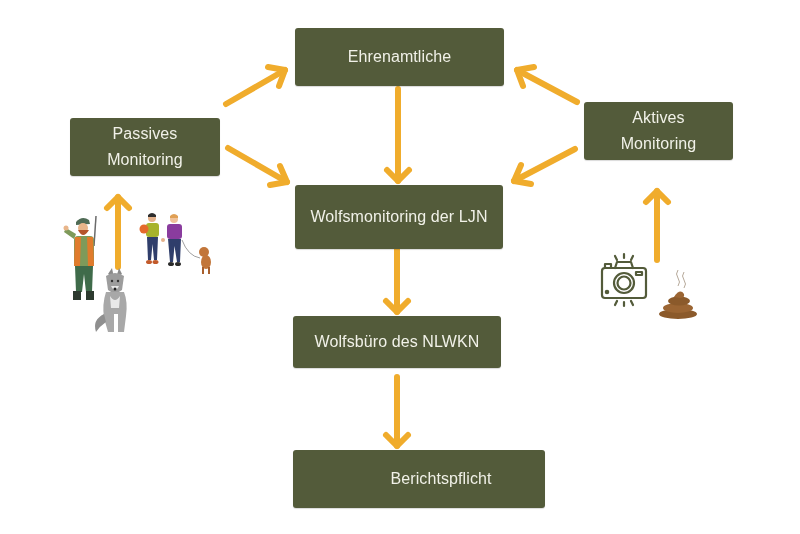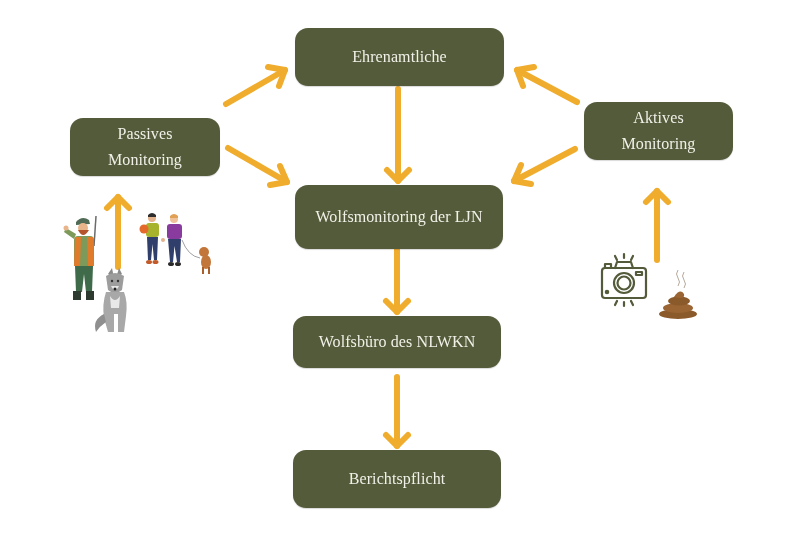--- a/index.html
+++ b/index.html
@@ -1,22 +1,21 @@
 <!DOCTYPE html>
 <html><head>
 <meta charset="utf-8">
 <style>
   html, body { margin:0; padding:0; background:#ffffff; }
   body { width:800px; height:534px; position:relative; overflow:hidden; font-family:"Liberation Sans", sans-serif; }
   .box {
     position:absolute; background:#535b3a; color:#f1f1e8;
-    border-radius:13px; display:flex; align-items:center; justify-content:center;
+    border-radius:3px; display:flex; align-items:center; justify-content:center;
     text-align:center; font-size:16px; line-height:26px; letter-spacing:0.1px;
     box-shadow:0 1px 1px rgba(0,0,0,0.15);
-    font-family:Liberation Serif, serif;
   }
   .box span { display:block; }
   #arrows { position:absolute; left:0; top:0; }
   .illus { position:absolute; }
 </style>
 </head>
 <body>
 
 <svg id="arrows" width="800" height="534">
   <defs>
@@ -93,21 +92,21 @@
 </div>
 
 <div class="box" style="left:295px; top:185px; width:208px; height:64px;">
   <span>Wolfsmonitoring der LJN</span>
 </div>
 
 <div class="box" style="left:293px; top:316px; width:208px; height:52px;">
   <span>Wolfsbüro des NLWKN</span>
 </div>
 
-<div class="box" style="left:293px; top:450px; width:208px; height:58px;">
+<div class="box" style="left:293px; top:450px; width:208px; height:58px;padding-left:44px;">
   <span>Berichtspflicht</span>
 </div>
 
 <svg class="illus" style="left:58px; top:212px;" width="46" height="92" viewBox="0 0 46 92">
 
   <line x1="38" y1="4" x2="36" y2="34" stroke="#6b6b6b" stroke-width="1.5"></line>
 
   <path d="M18 10 Q24 3 31 8 L32 12 L18 13 Z" fill="#4f6b55"></path>
 
   <circle cx="25" cy="16" r="5" fill="#e8b58a"></circle>

